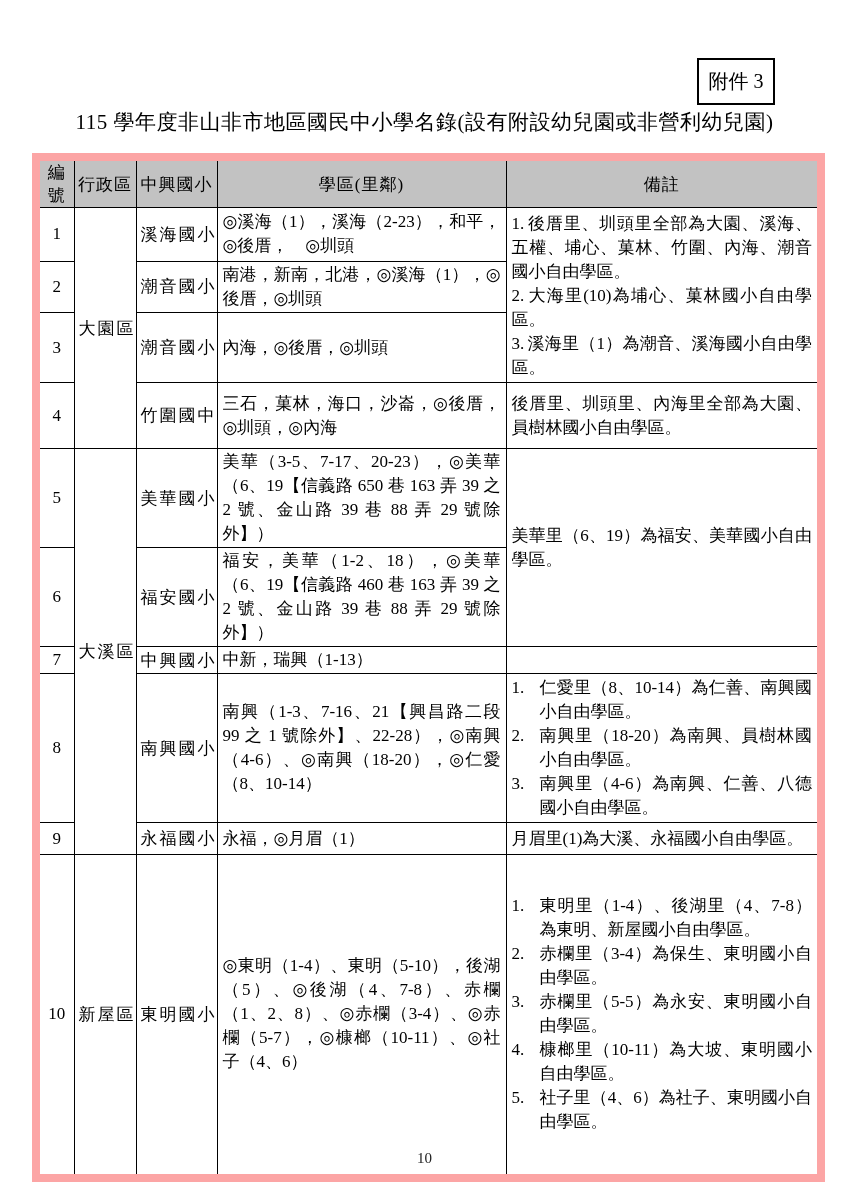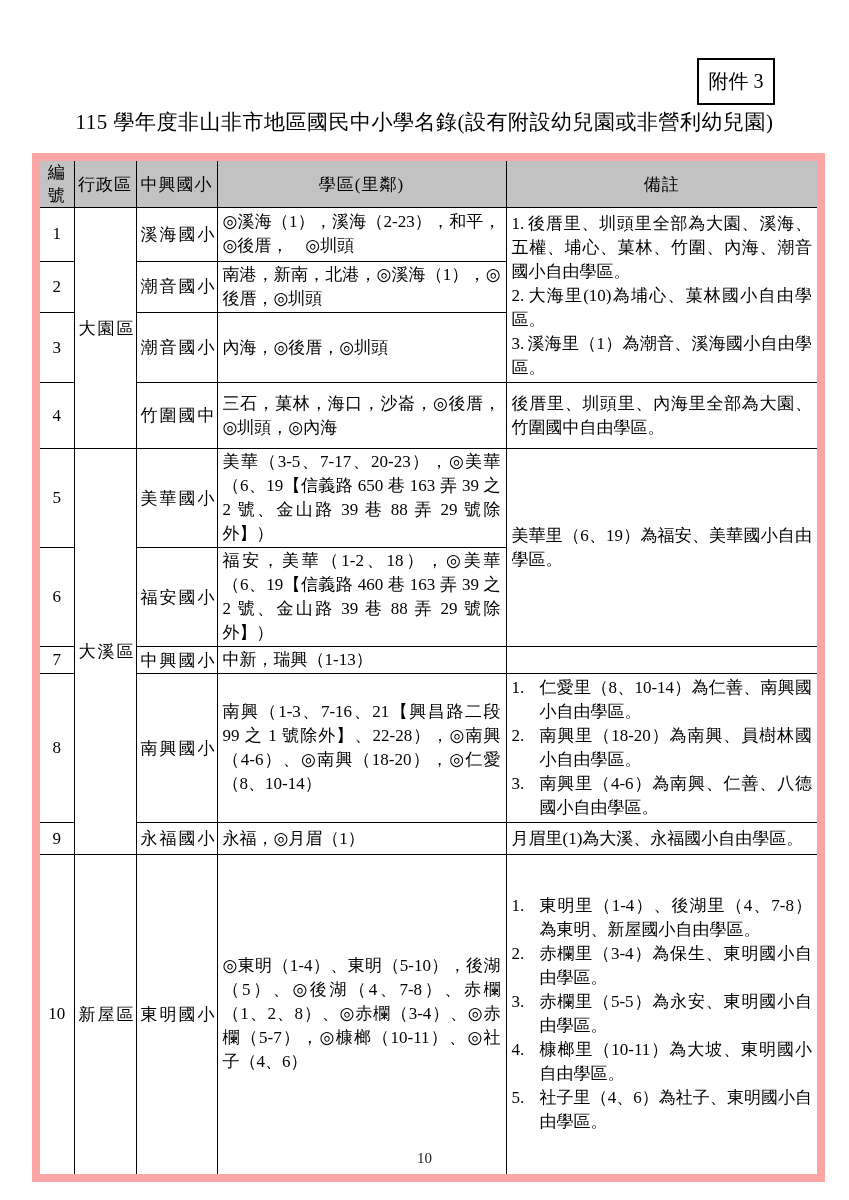--- a/index.html
+++ b/index.html
@@ -119,21 +119,21 @@
       <tr style="height:69px">
         <td class="c-no">3</td>
         <td class="c-school">潮音國小</td>
         <td class="c-area">內海，◎後厝，◎圳頭</td>
       </tr>
       <tr style="height:66px">
         <td class="c-no">4</td>
         <td class="c-school">竹圍國中</td>
         <td class="c-area">三石，菓林，海口，沙崙，◎後厝，◎圳頭，◎內海</td>
         <td class="c-remark">
-          <div class="single-remark">後厝里、圳頭里、內海里全部為大園、竹圍國中自由學區。</div>
+          <div class="single-remark">後厝里、圳頭里、內海里全部為大園、員樹林國小自由學區。</div>
         </td>
       </tr>
       <tr style="height:77px">
         <td class="c-no">5</td>
         <td class="c-dist" rowspan="5">大溪區</td>
         <td class="c-school">美華國小</td>
         <td class="c-area">美華（3-5、7-17、20-23），◎美華（6、19【信義路 650 巷 163 弄 39 之 2 號、金山路 39 巷 88 弄 29 號除外】）</td>
         <td class="c-remark" rowspan="2">
           <div class="single-remark">美華里（6、19）為福安、美華國小自由學區。</div>
         </td>

